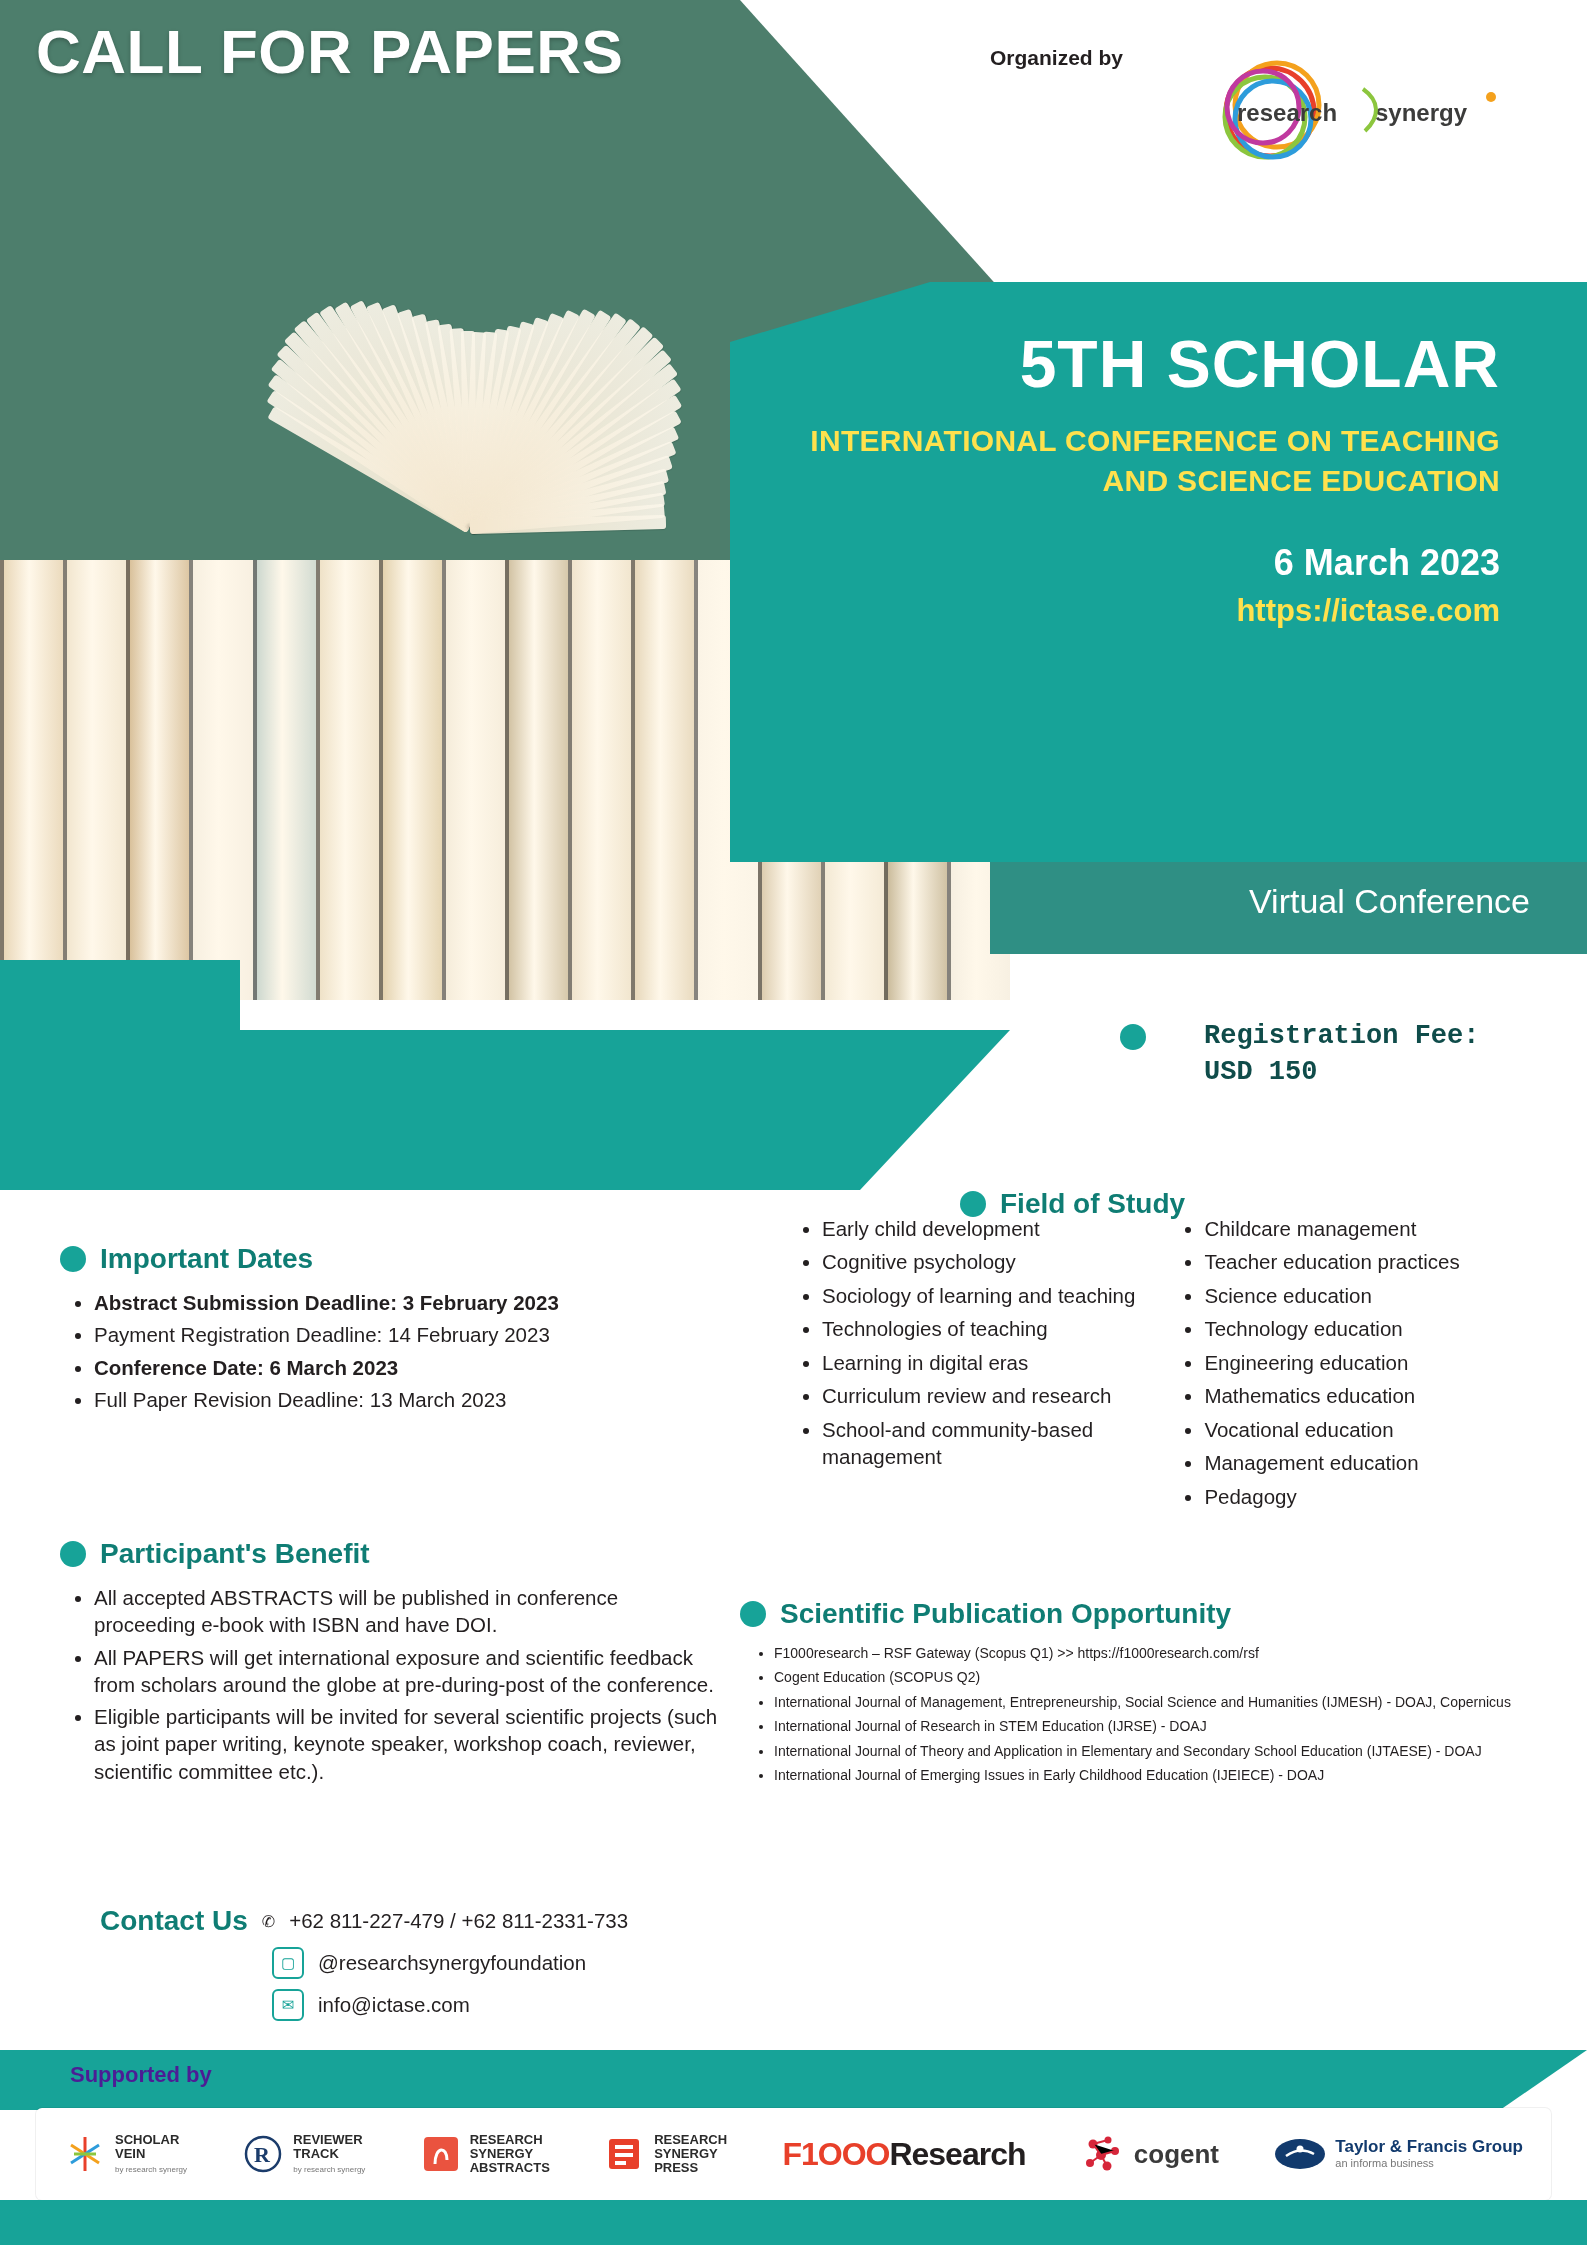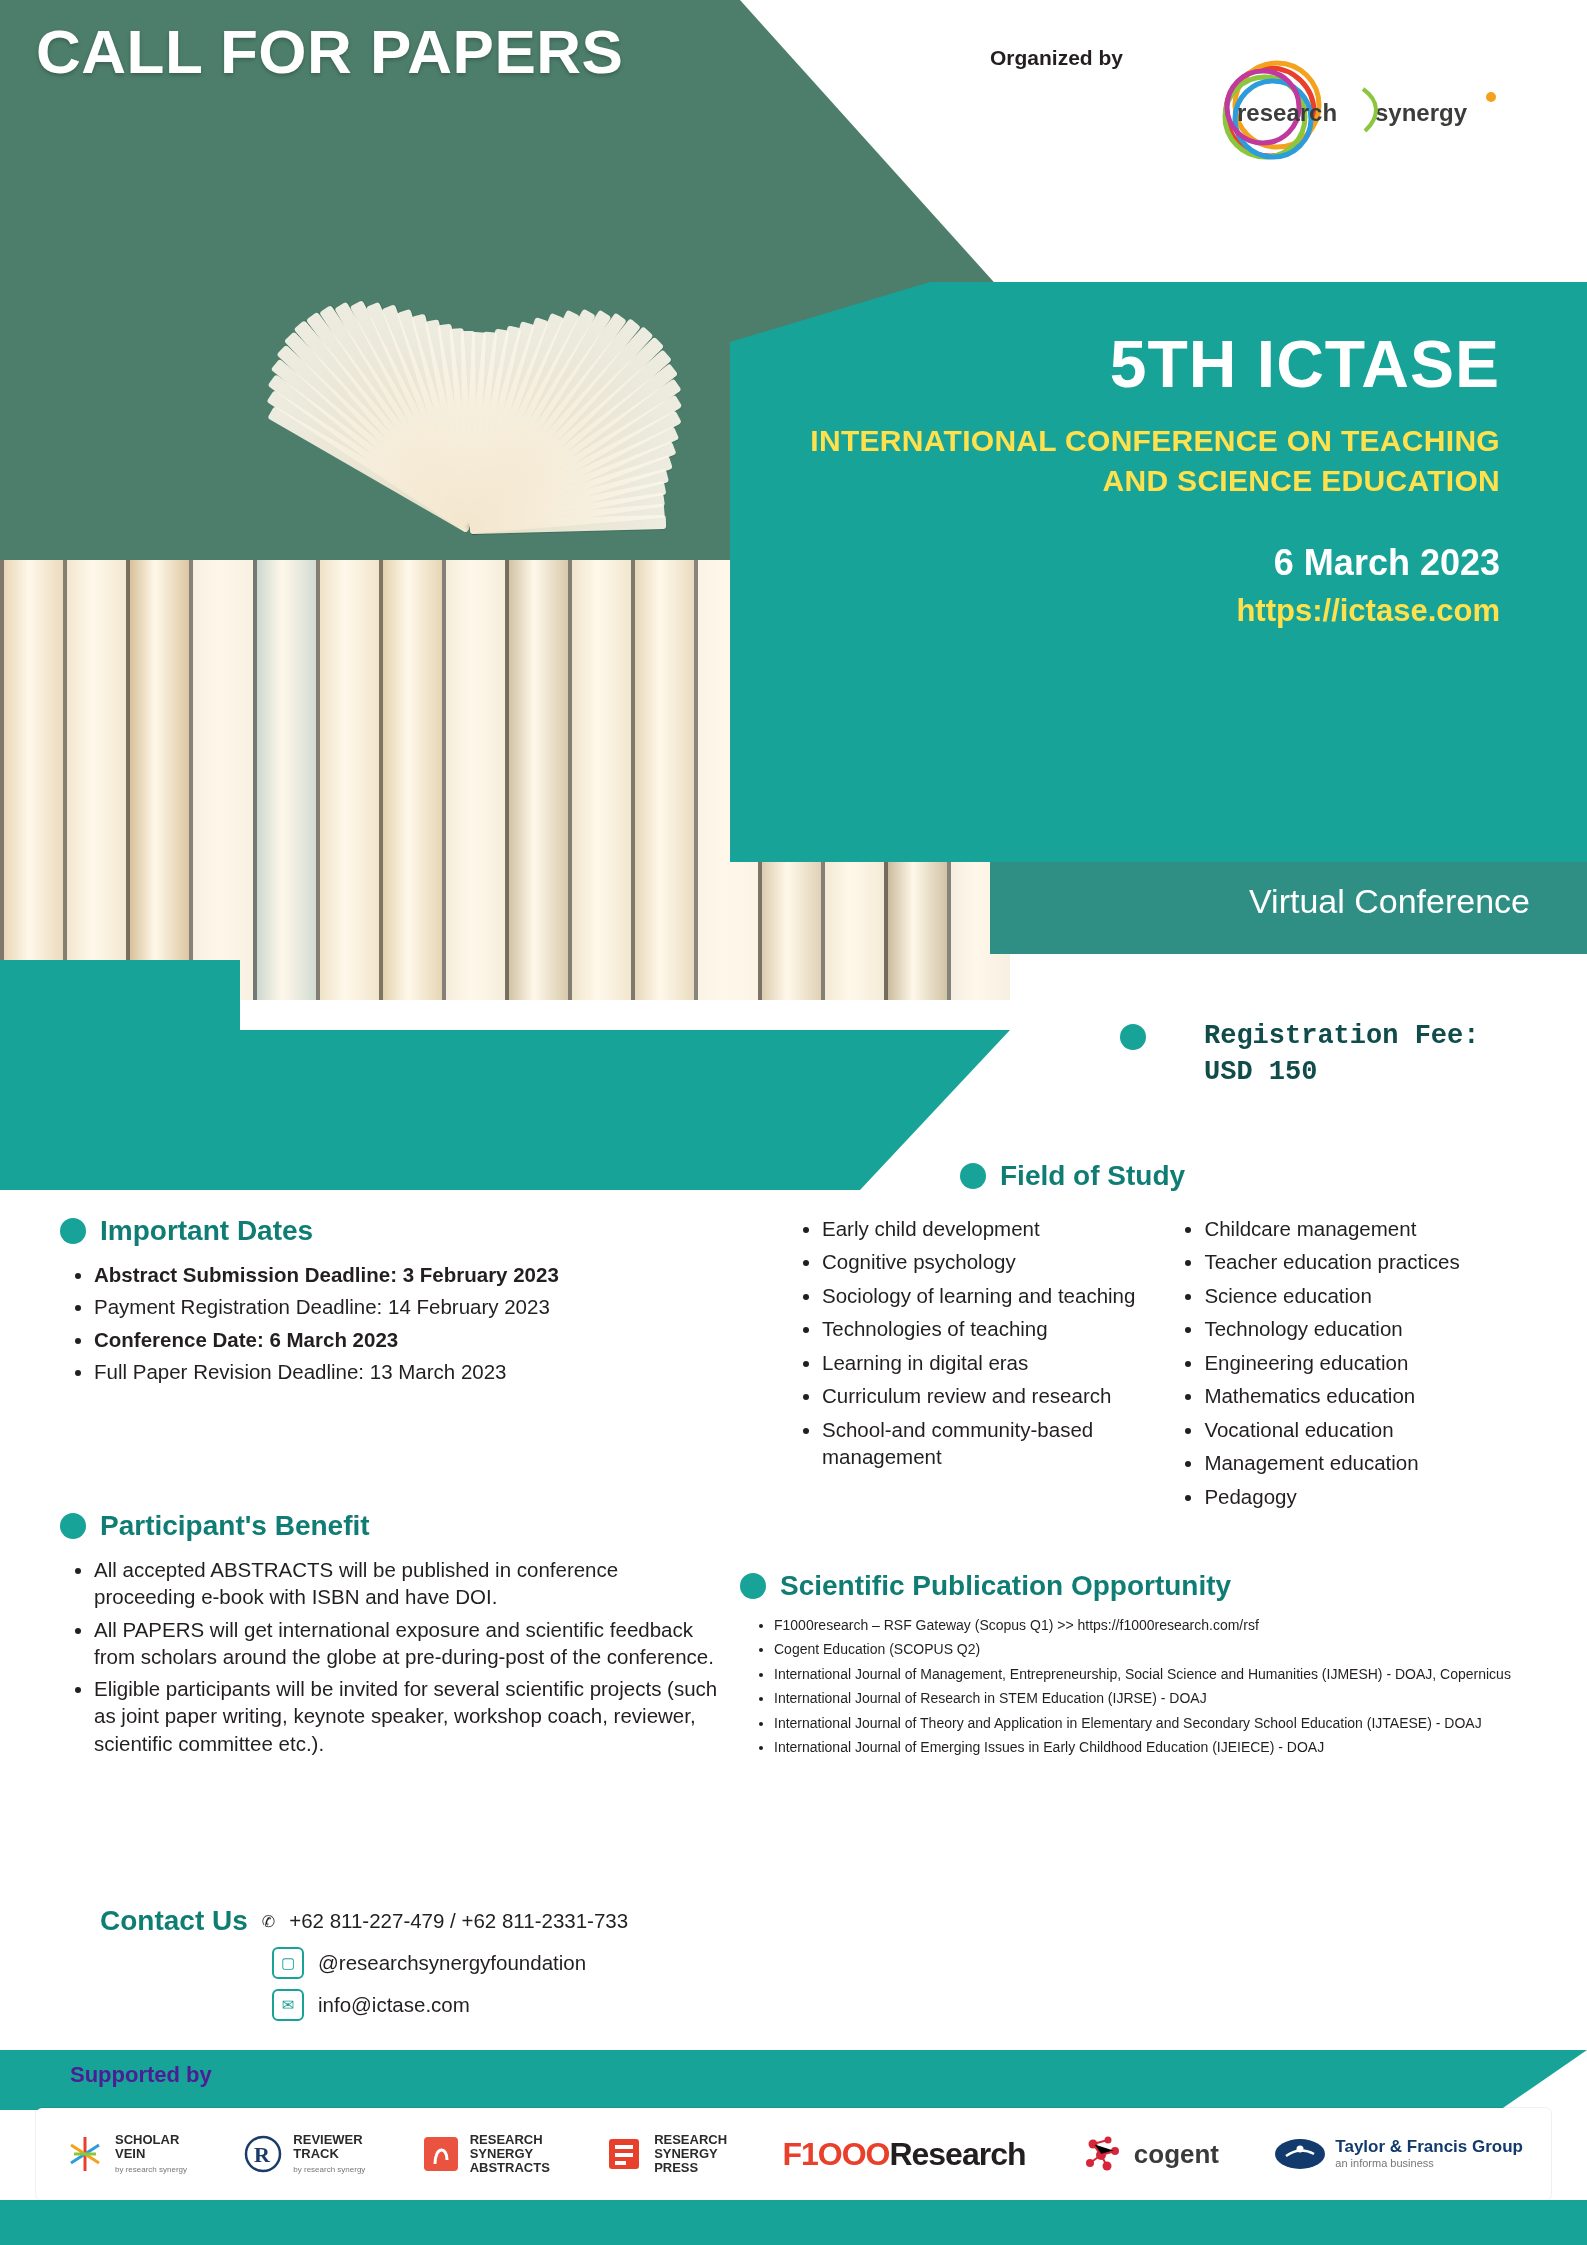--- a/index.html
+++ b/index.html
@@ -97,21 +97,21 @@
   .regfee{position:absolute;left:1160px;top:1018px;width:400px;}
   .regfee .dot{position:absolute;left:-40px;top:6px;}
   .regfee .t{font-size:27px;font-weight:bold;color:#0f4c4a;line-height:1.35;font-family:Liberation Mono, monospace;}
 
   .dot{
     display:inline-block;width:26px;height:26px;border-radius:50%;
     background:#17a398;vertical-align:middle;
   }
 
   
-  .sec{position:absolute;}
+  .sec{position:absolute;margin-top:28px;}
   .sec-h{font-size:28px;font-weight:bold;color:#0f7d74;display:flex;align-items:center;gap:14px;}
   .sec-h .dot{flex:none;}
 
   ul.bul{margin:14px 0 0 0;padding-left:34px;}
   ul.bul li{font-size:20.5px;line-height:1.33;margin-bottom:5px;color:#231f20;}
   ul.bul li.b{font-weight:bold;}
 
   
   #important-dates{left:60px;top:1215px;width:640px;}
   #benefit{left:60px;top:1510px;width:660px;}
@@ -270,21 +270,21 @@
       </g>
       <text x="22" y="66" font-family="Liberation Sans, sans-serif" font-size="24" font-weight="bold" fill="#3c3c3b">research</text>
       <text x="160" y="66" font-family="Liberation Sans, sans-serif" font-size="24" font-weight="bold" fill="#3c3c3b">synergy</text>
       <circle cx="276" cy="42" r="5" fill="#f4a11d"></circle>
       <path d="M148 34 C 165 46, 165 62, 150 76" stroke="#8cc63e" stroke-width="4" fill="none"></path>
     </svg>
   </div>
 
   <div class="panel"></div>
   <div class="panel-inner">
-    <div class="title-main">5TH ICTASE</div>
+    <div class="title-main">5TH SCHOLAR</div>
     <div class="title-sub">INTERNATIONAL CONFERENCE ON TEACHING AND SCIENCE EDUCATION</div>
     <div class="date-main">6 March 2023</div>
     <div class="url-main">https://ictase.com</div>
   </div>
   <div class="virtual-band"></div>
   <div class="virtual-txt">Virtual Conference</div>
 
   <div class="regfee">
     <span class="dot"></span>
     <div class="t" style="position:absolute;left:44px;top:0;width:330px;">Registration Fee: USD 150</div>

